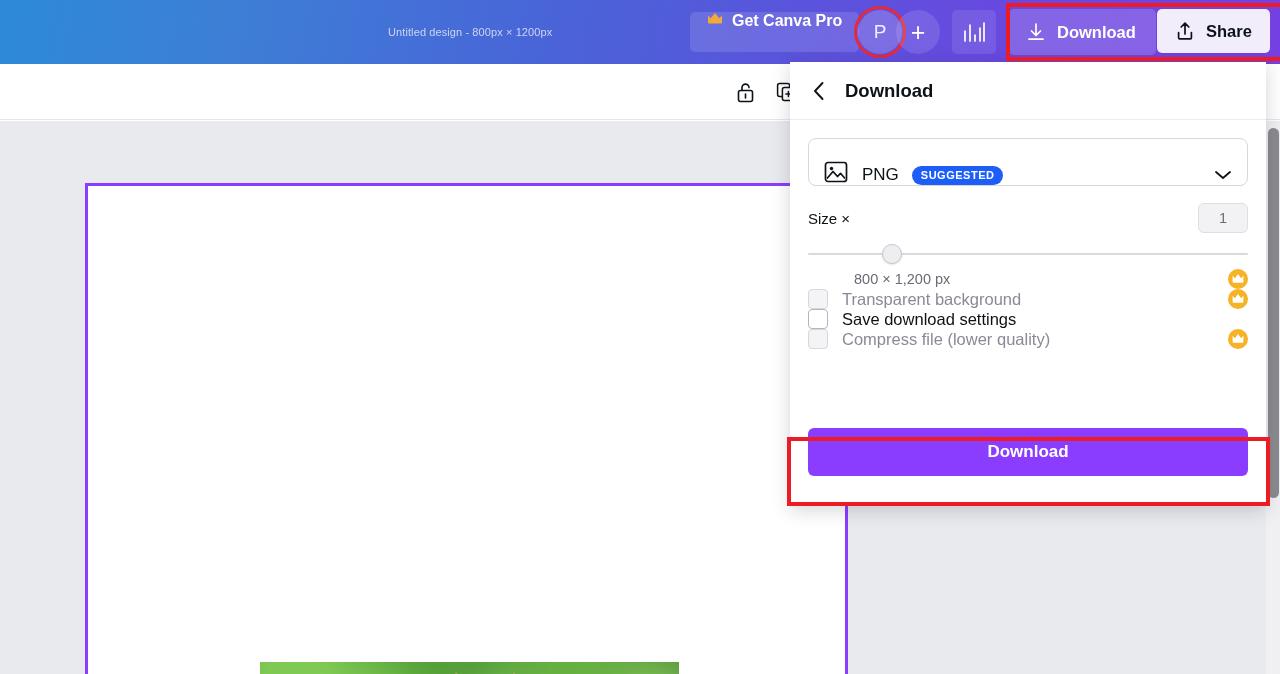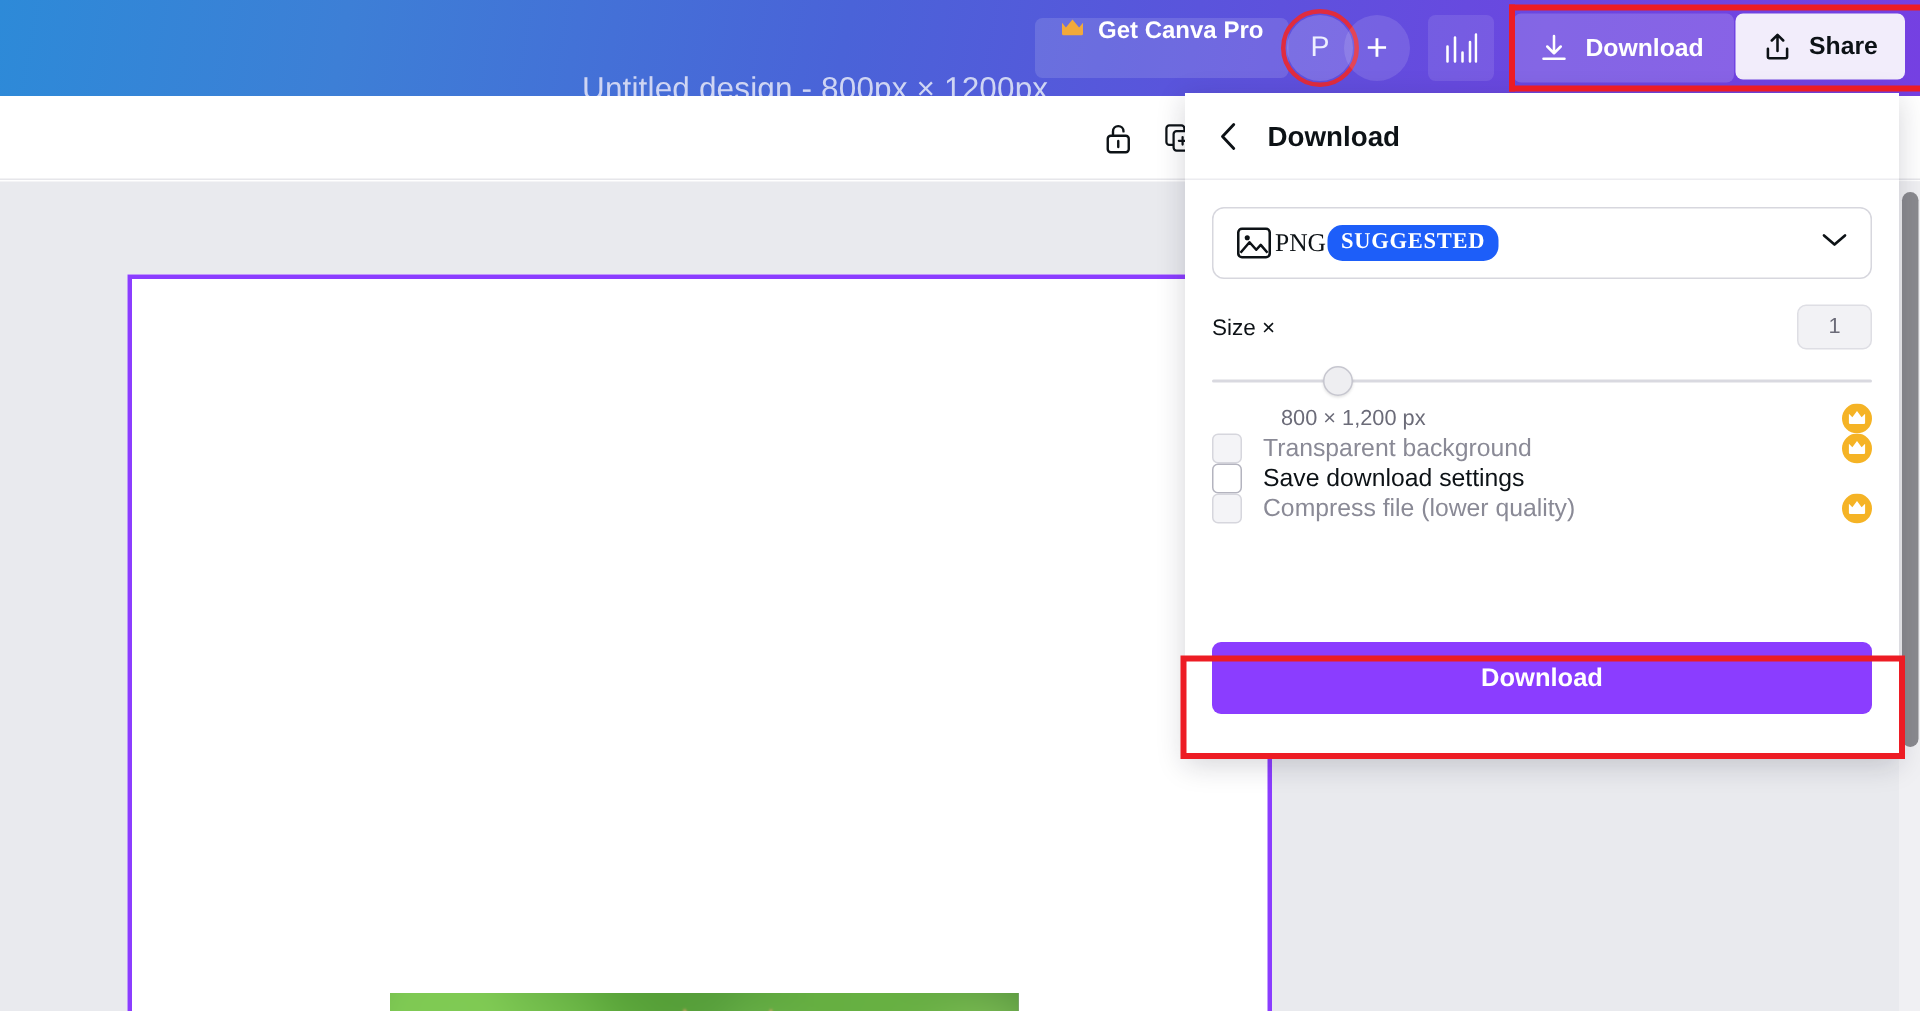--- a/index.html
+++ b/index.html
@@ -13,23 +13,22 @@
 
   
   .header {
     position: absolute; left: 0; top: 0; width: 1280px; height: 64px;
     background: linear-gradient(100deg, #2d8ad8 0%, #3d7fd6 18%, #4a63d8 44%, #5a54dc 62%, #6b47e0 80%, #7540e2 100%);
     display: flex; align-items: center;
   }
   .header-title {
     position: absolute; left: 388px; top: 0; height: 64px;
     display: flex; align-items: center;
-    color: #cfd5f3; font-size: 21px; letter-spacing: .1px;
+    color: #cfd5f3; font-size: 11px; letter-spacing: .1px;
     white-space: nowrap;
-    margin-top: 28px;
   }
   .pro-btn {
     position: absolute; left: 690px; top: 12px; height: 40px;
     display: flex; align-items: flex-start; gap: 9px;
     padding: 0 17px; border-radius: 5px;
     background: rgba(255,255,255,0.13);
     color: #ffffff; font-size: 16px; font-weight: bold; white-space: nowrap;
     cursor: pointer;
   }
   .crown-sm { width: 16px; height: 13px; display: block; }
@@ -154,26 +153,26 @@
     padding-left: 17px;
     border-bottom: 1px solid #ececf0;
   }
   .back-icon { width: 24px; height: 24px; display: flex; align-items: center; justify-content: center; cursor: pointer; }
   .panel-title { font-size: 18.5px; font-weight: bold; color: #0d1216; }
 
   .panel-body { padding: 18px 18px 0 18px; }
   .field-label { font-size: 14.5px; font-weight: bold; color: #0d1216; margin-bottom: 10px; }
   .select {
     height: 48px; border: 1px solid #d7d7de; border-radius: 8px;
-    display: flex; align-items: center; padding: 0 14px; gap: 1px;
-    cursor: pointer; background: #fff; font-family: Liberation Serif, serif;
+    display: flex; align-items: flex-end; padding: 0 14px; gap: 13px;
+    cursor: pointer; background: #fff;
   }
   .select-text { font-size: 17px; color: #0d1216; }
   .badge {
-    background: #1d5ef9; color: #fff; font-size: 15px; font-weight: bold;
+    background: #1d5ef9; color: #fff; font-size: 11px; font-weight: bold;
     letter-spacing: .5px; border-radius: 10px; padding: 3px 9px 4px;
   }
   .chev { margin-left: auto; }
 
   .size-row { display: flex; align-items: center; margin-top: 17px; }
   .size-label { font-size: 15px; color: #0d1216; }
   .size-input {
     margin-left: auto; width: 50px; height: 30px;
     border: 1px solid #dedee4; border-radius: 6px;
     background: #f2f2f5; color: #6b6b78; font-size: 14.5px;

